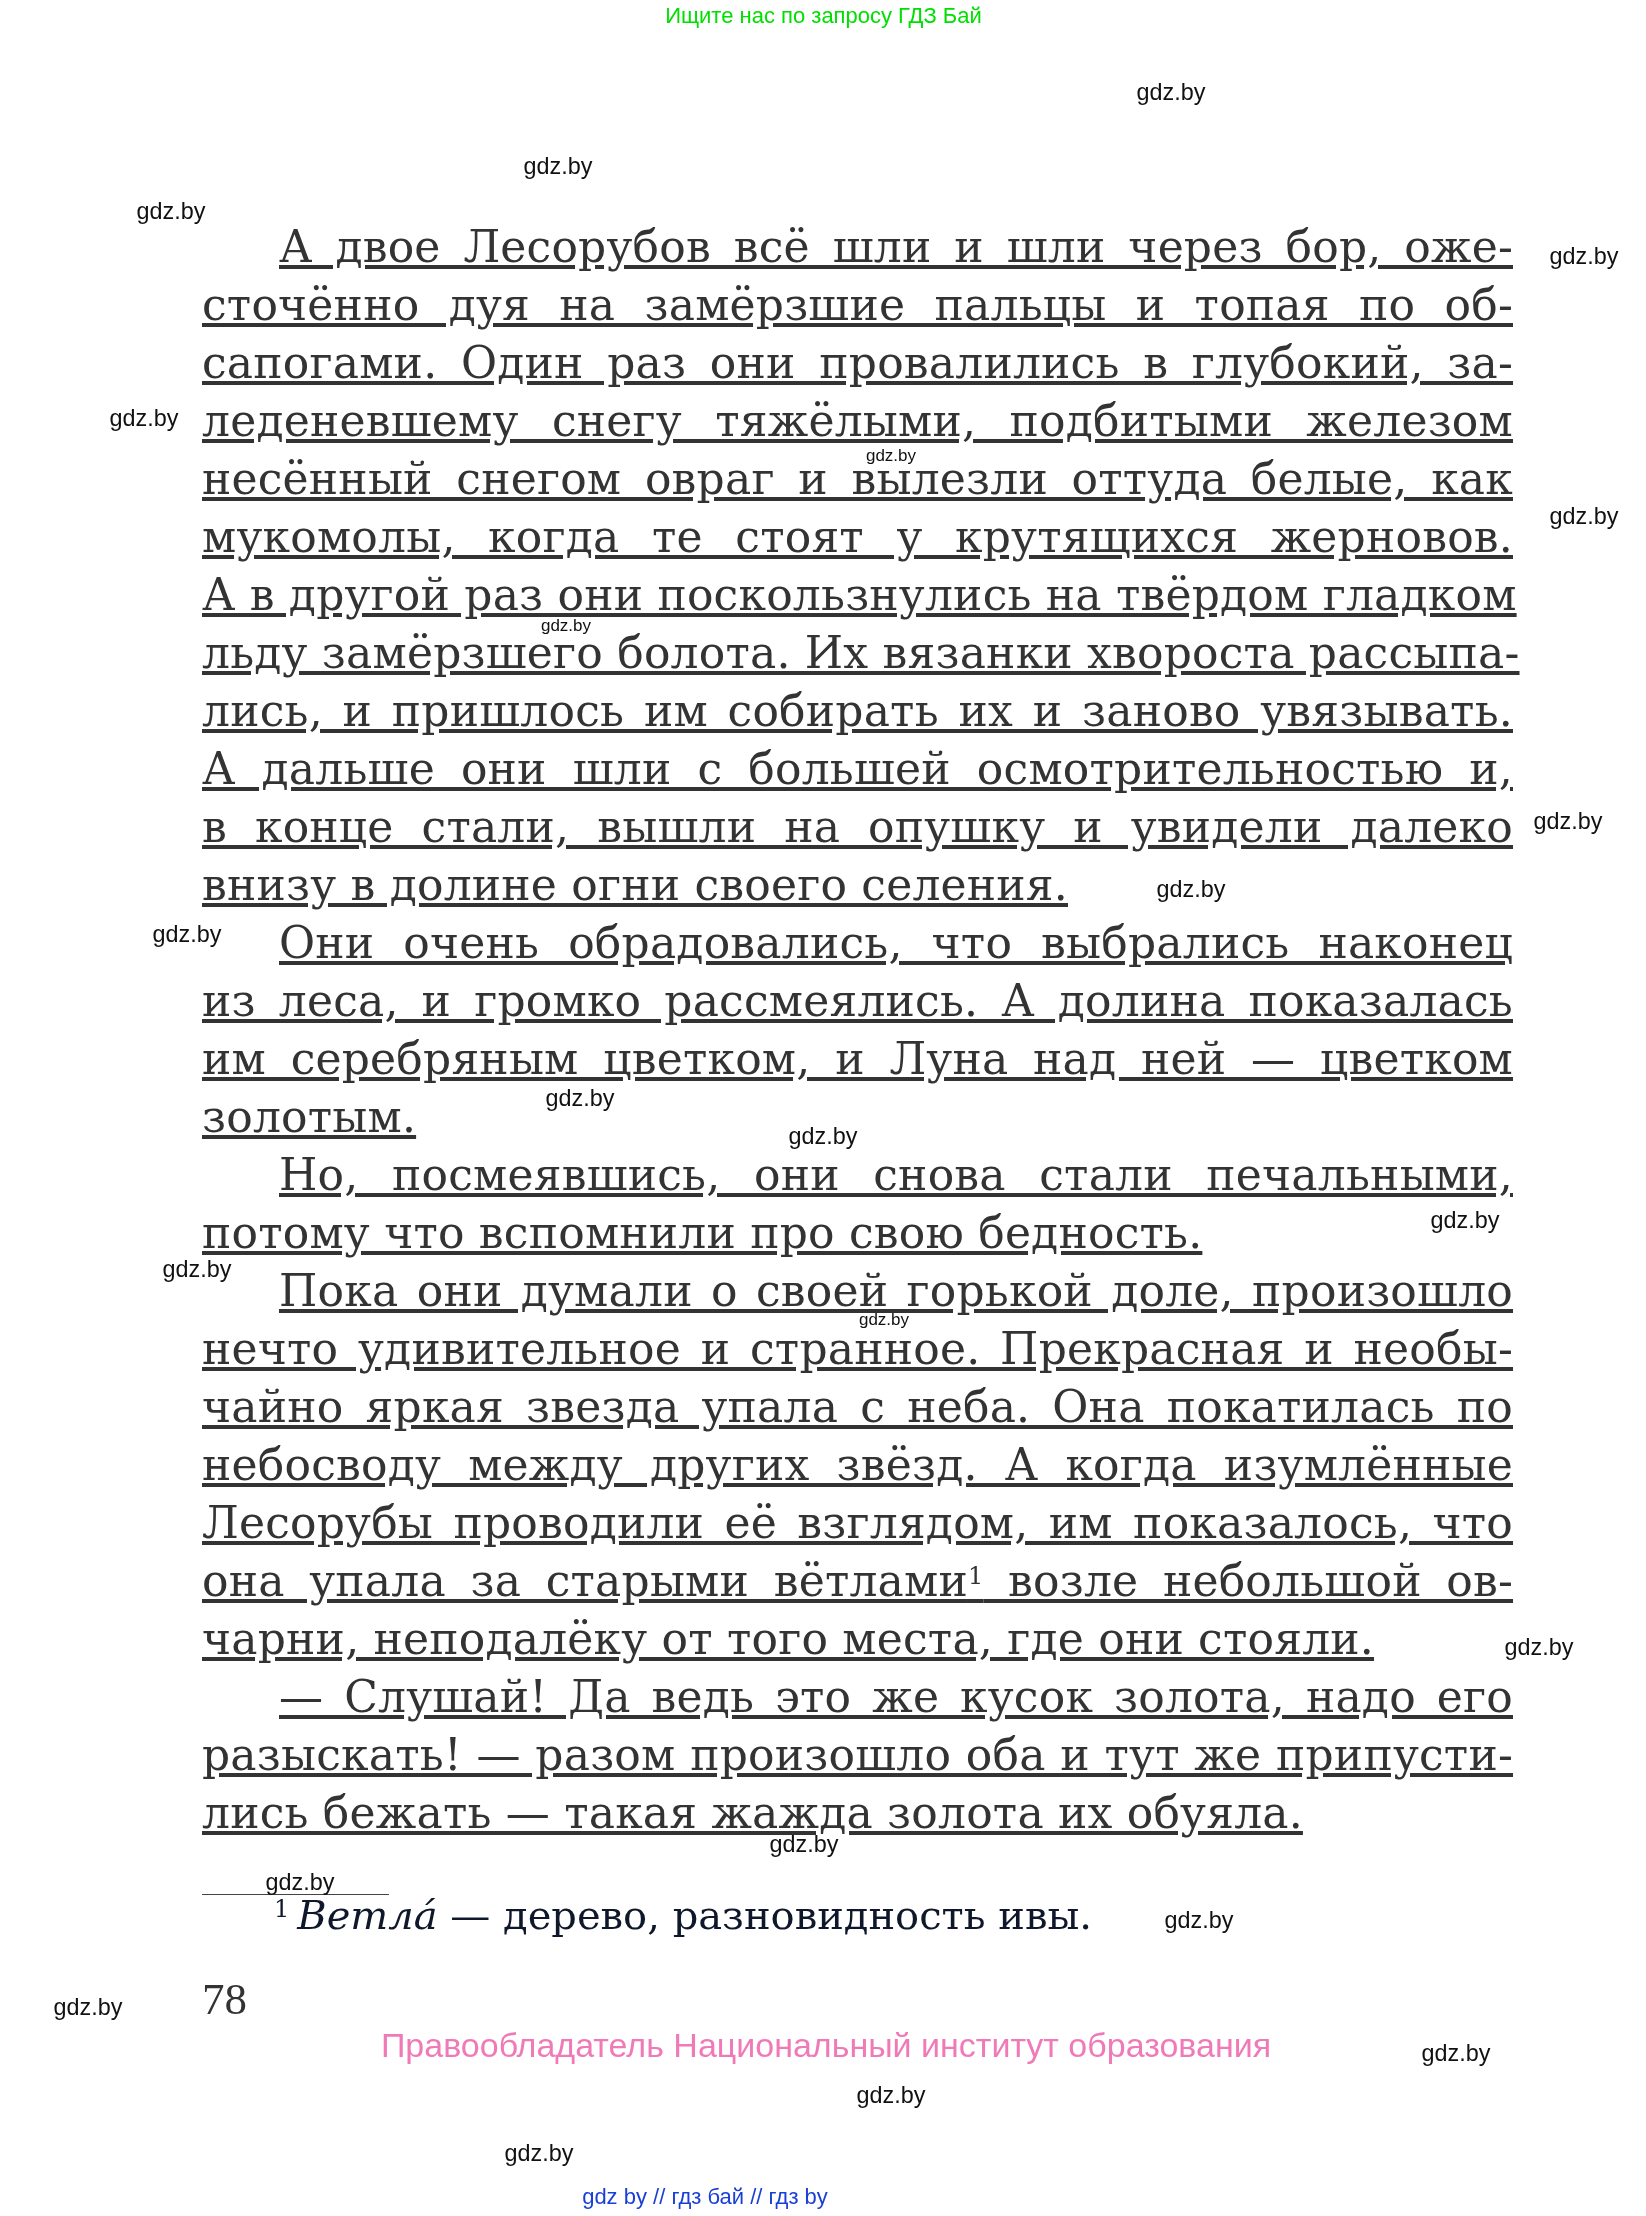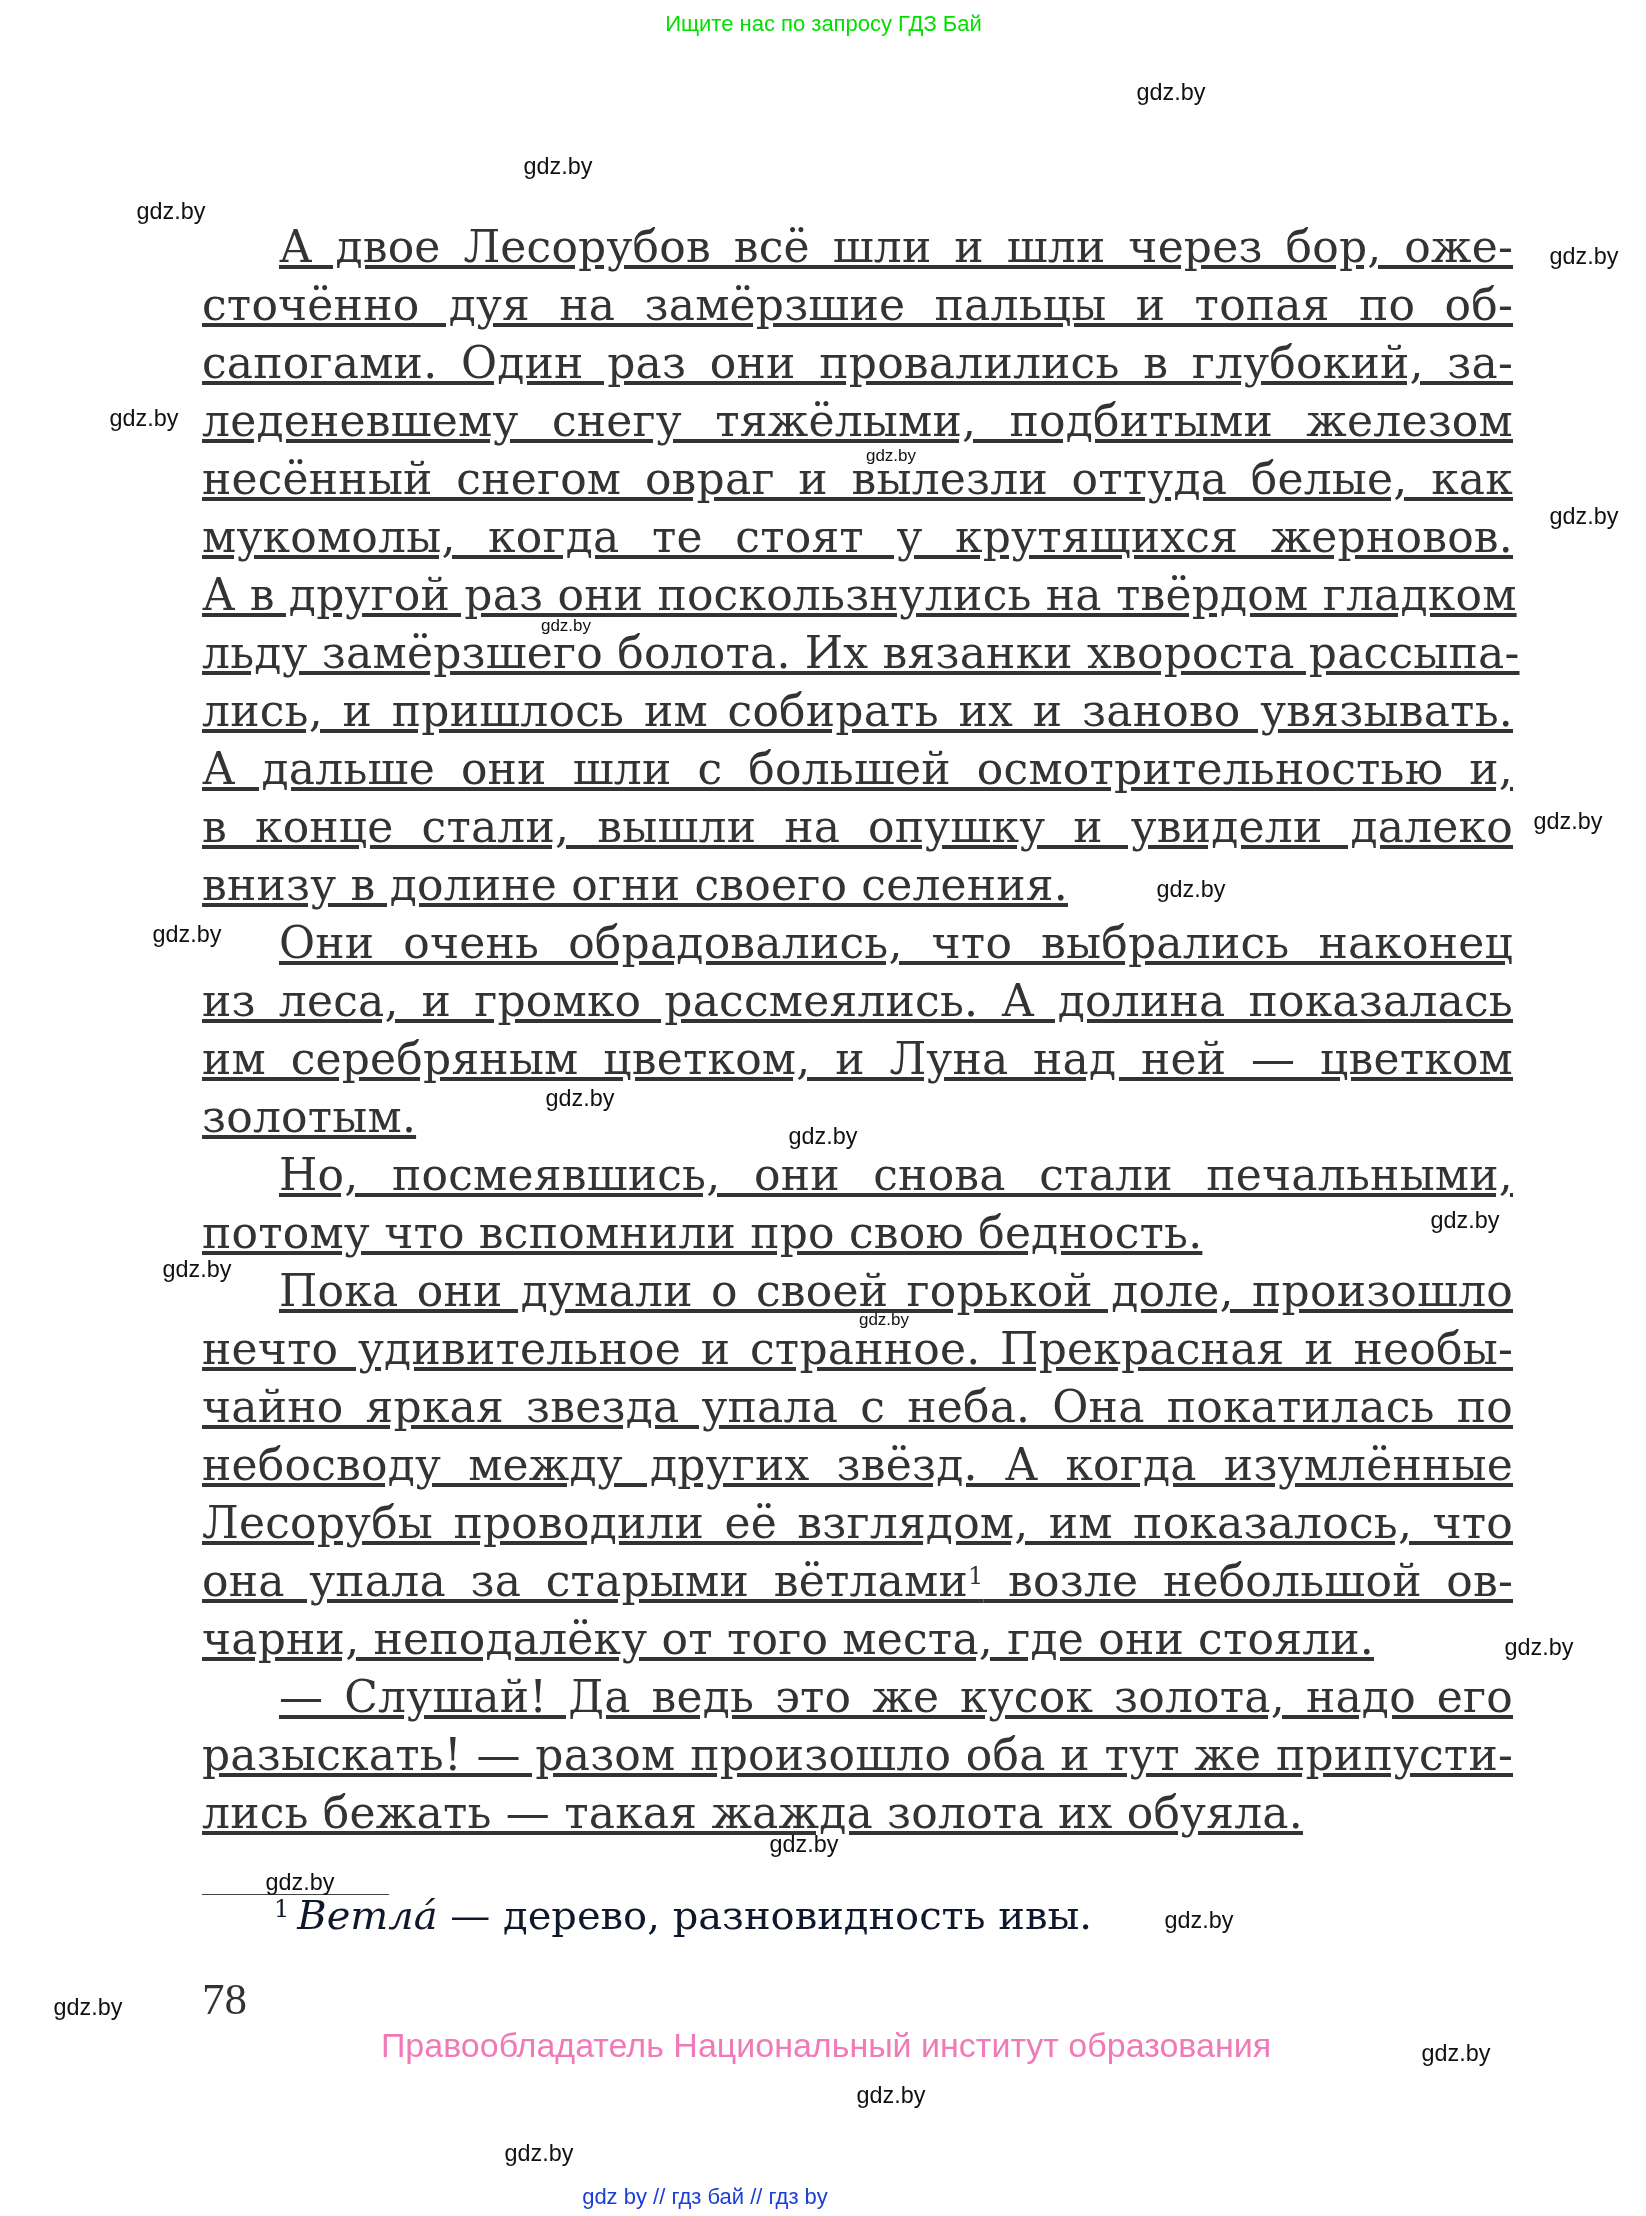--- a/index.html
+++ b/index.html
@@ -1,19 +1,19 @@
 <!DOCTYPE html>
 <html style="font-size:13px"><head>
 <meta charset="utf-8">
 <style>
   html, body { margin:0; padding:0; background:#ffffff; }
   body { width:1647px; height:2216px; position:relative; overflow:hidden; }
   .banner {
     position:absolute; top:3.2px; left:0; width:1647px; text-align:center;
-    font-family:"Liberation Sans", sans-serif; font-size:22px; color:#00e000;margin-top:8px;
+    font-family:"Liberation Sans", sans-serif; font-size:22px; color:#00e000;
   }
   .body-text {
     position:absolute; left:202px; top:218px; width:1311px;
     font-family:"DejaVu Serif", serif; font-size:44px; line-height:58px;
     color:#333333; text-align:justify; letter-spacing:0.2px;text-decoration:underline;
   }
   .body-text .ln { display:block; text-align:justify; text-align-last:justify; white-space:nowrap; }
   .body-text .ln.last { text-align-last:left; }
   .body-text .ln.indent { padding-left:77px; }
   sup.fn { font-size:24px; vertical-align:top; position:relative; top:-4.8px; }

